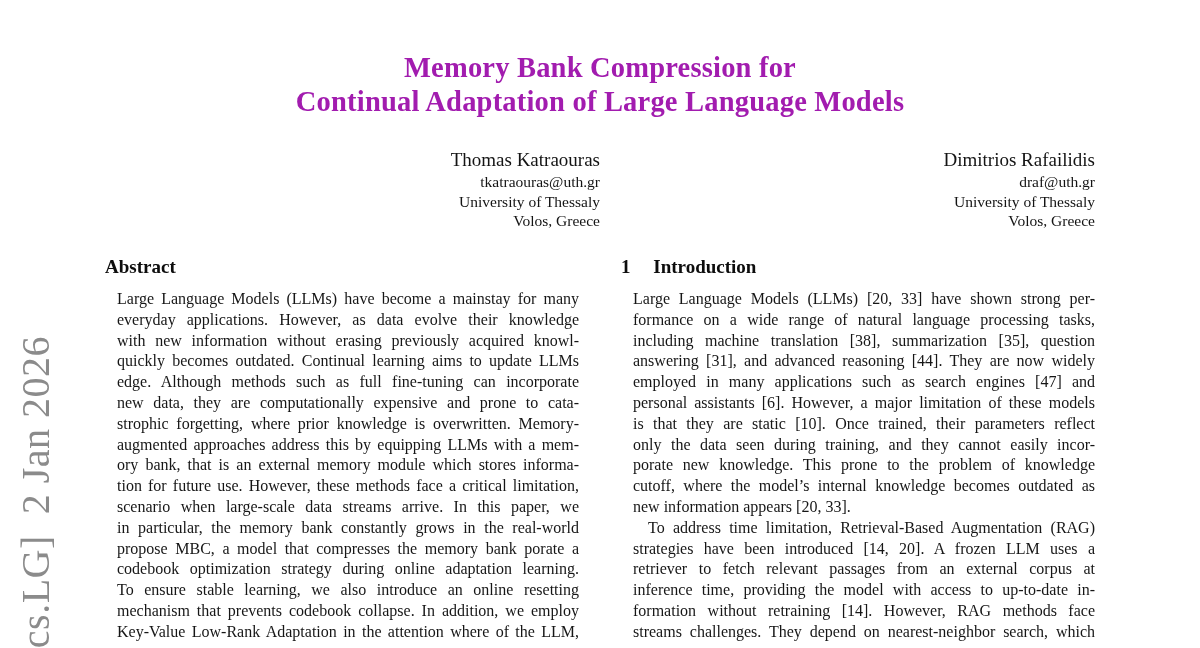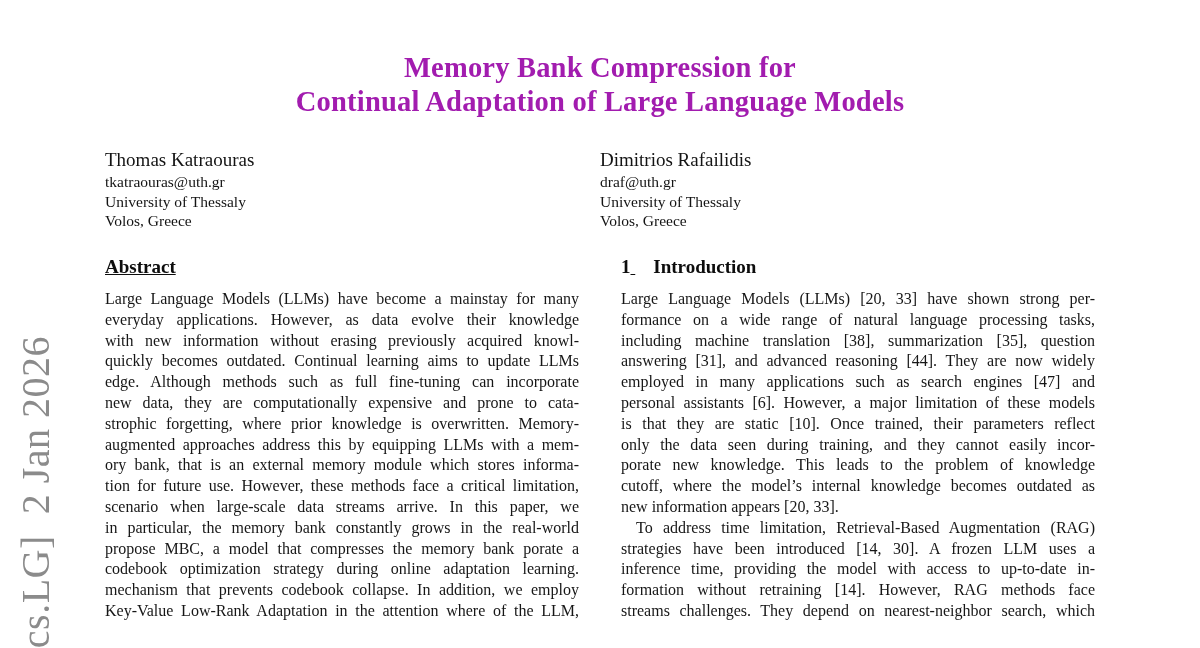--- a/index.html
+++ b/index.html
@@ -42,50 +42,50 @@
   }
 
   
   .authors {
     position: absolute;
     left: 105px;
     width: 990px;
     top: 148px;
     display: flex;
   }
-  .author-col { flex: 1; text-align: left; }
+  .author-col { flex: 1; text-align: right; }
   .author-name { font-size: 19px; line-height: 24px; color: #141414; }
   .author-line { font-size: 15.5px; line-height: 19.7px; color: #141414; }
 
   
   .col {
     position: absolute;
     top: 255px;
     width: 474px;
     font-size: 16px;
     color: #161616;
   }
   .col-left  { left: 105px; }
   .col-right { left: 621px; }
 
   .sec-head {
     font-size: 19px;
     font-weight: bold;
     line-height: 23px;
     margin-bottom: 11px;
     color: #0d0d0d;
-    text-decoration: underline;
   }
   .sec-num { display: inline-block; }
   .sec-title { display: inline-block; margin-left: 18px; }
 
   .tline {
     font-size: 16px;
     line-height: 20.8px;
     white-space: normal;
+    margin-left: 12px;
   }
   .tline.just {
     text-align: justify;
     text-align-last: justify;
   }
   .tline.indent { text-indent: 15px; }
 </style>
 </head>
 <body>
 
@@ -123,45 +123,47 @@
         <div class="tline just">edge. Although methods such as full fine-tuning can incorporate</div>
         <div class="tline just">new data, they are computationally expensive and prone to cata-</div>
         <div class="tline just">strophic forgetting, where prior knowledge is overwritten. Memory-</div>
         <div class="tline just">augmented approaches address this by equipping LLMs with a mem-</div>
         <div class="tline just">ory bank, that is an external memory module which stores informa-</div>
         <div class="tline just">tion for future use. However, these methods face a critical limitation,</div>
         <div class="tline just">scenario when large-scale data streams arrive. In this paper, we</div>
         <div class="tline just">in particular, the memory bank constantly grows in the real-world</div>
         <div class="tline just">propose MBC, a model that compresses the memory bank porate a</div>
         <div class="tline just">codebook optimization strategy during online adaptation learning.</div>
+        <div class="tline just">To ensure stable learning, we also introduce an online resetting</div>
         <div class="tline just">mechanism that prevents codebook collapse. In addition, we employ</div>
         <div class="tline just">Key-Value Low-Rank Adaptation in the attention where of the LLM,</div>
       </div>
   </div>
 
   <div class="col col-right">
     <div class="sec-head">
       <span class="sec-num">1</span>
       <span class="sec-title">Introduction</span>
     </div>
     <div>
         <div class="tline just">Large Language Models (LLMs) [20, 33] have shown strong per-</div>
         <div class="tline just">formance on a wide range of natural language processing tasks,</div>
         <div class="tline just">including machine translation [38], summarization [35], question</div>
         <div class="tline just">answering [31], and advanced reasoning [44]. They are now widely</div>
         <div class="tline just">employed in many applications such as search engines [47] and</div>
         <div class="tline just">personal assistants [6]. However, a major limitation of these models</div>
         <div class="tline just">is that they are static [10]. Once trained, their parameters reflect</div>
         <div class="tline just">only the data seen during training, and they cannot easily incor-</div>
-        <div class="tline just">porate new knowledge. This leads to the problem of knowledge</div>
+        <div class="tline just">porate new knowledge. This prone to the problem of knowledge</div>
         <div class="tline just">cutoff, where the model’s internal knowledge becomes outdated as</div>
         <div class="tline">new information appears [20, 33].</div>
       </div>
     <div>
         <div class="tline just indent">To address time limitation, Retrieval-Based Augmentation (RAG)</div>
-        <div class="tline just">strategies have been introduced [14, 30]. A frozen LLM uses a</div>
+        <div class="tline just">strategies have been introduced [14, 20]. A frozen LLM uses a</div>
+        <div class="tline just">retriever to fetch relevant passages from an external corpus at</div>
         <div class="tline just">inference time, providing the model with access to up-to-date in-</div>
         <div class="tline just">formation without retraining [14]. However, RAG methods face</div>
         <div class="tline just">streams challenges. They depend on nearest-neighbor search, which</div>
       </div>
   </div>
 
 </div>
 
 </body></html>

